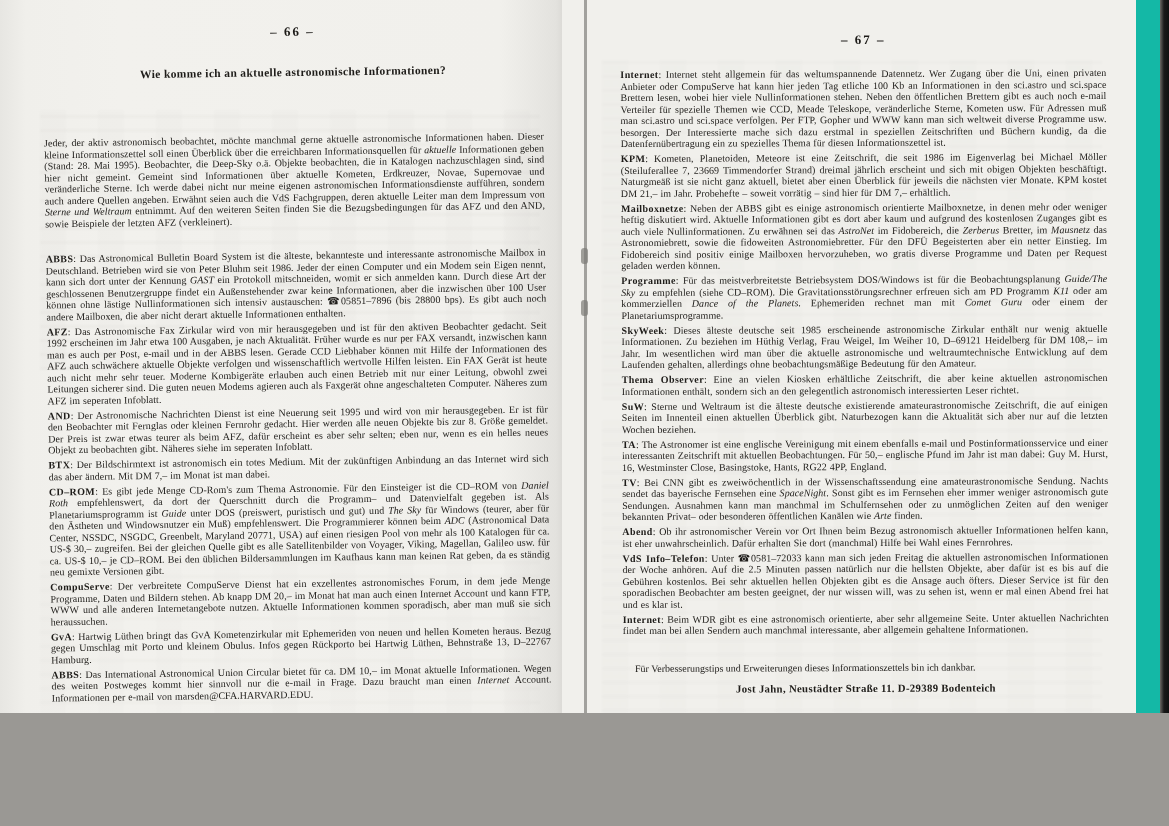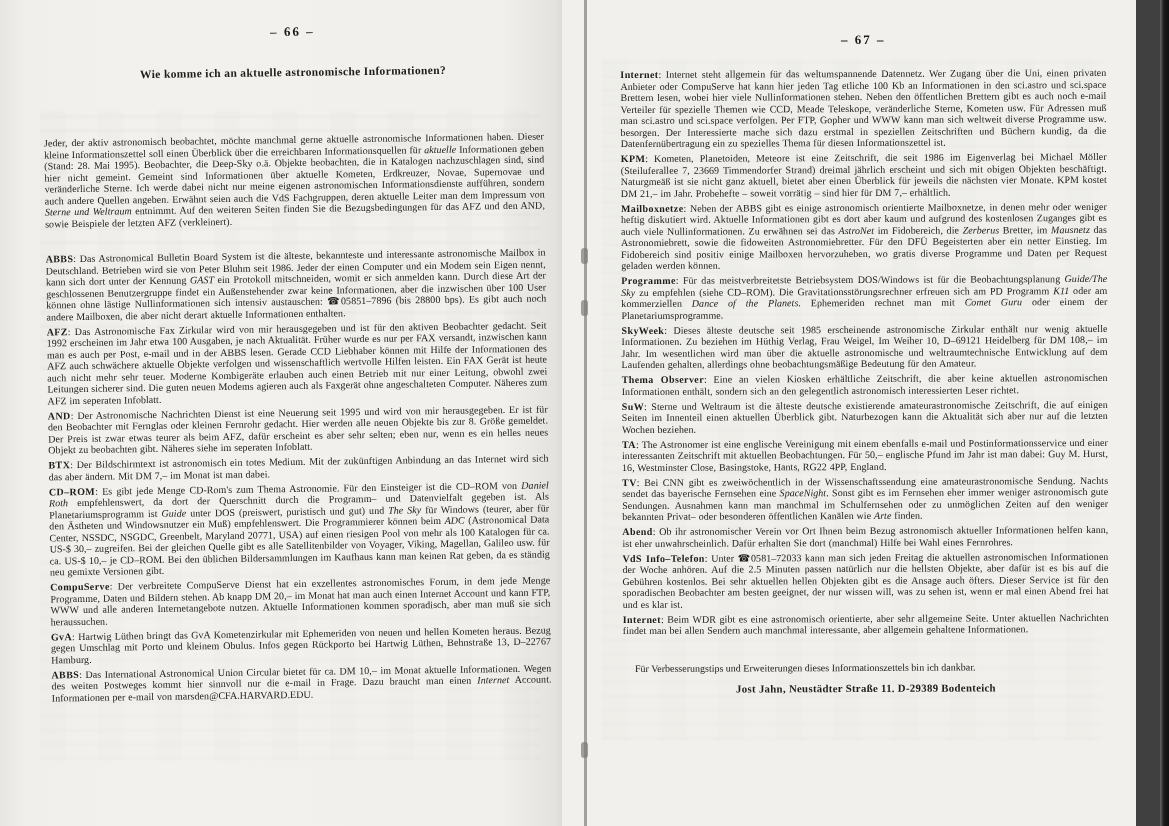--- a/index.html
+++ b/index.html
@@ -4,22 +4,22 @@
 <style>
   html, body {
     margin: 0; padding: 0;
     width: 1169px; height: 826px;
     overflow: hidden;
     background: #9a9894;
     font-family: "Liberation Serif", "DejaVu Serif", serif;
   }
   .spread {
     position: relative;
-    width: 1169px; height: 826px;
-    background: #404040;
+    width: 1169px; height: 713px;
+    background: #14b8a6;
     overflow: hidden;
   }
   
   .page {
     position: absolute; top: 0; height: 826px;
     color: #1e1c19;
   }
   .page-left {
     left: 0; width: 586px;
     background: linear-gradient(90deg,

